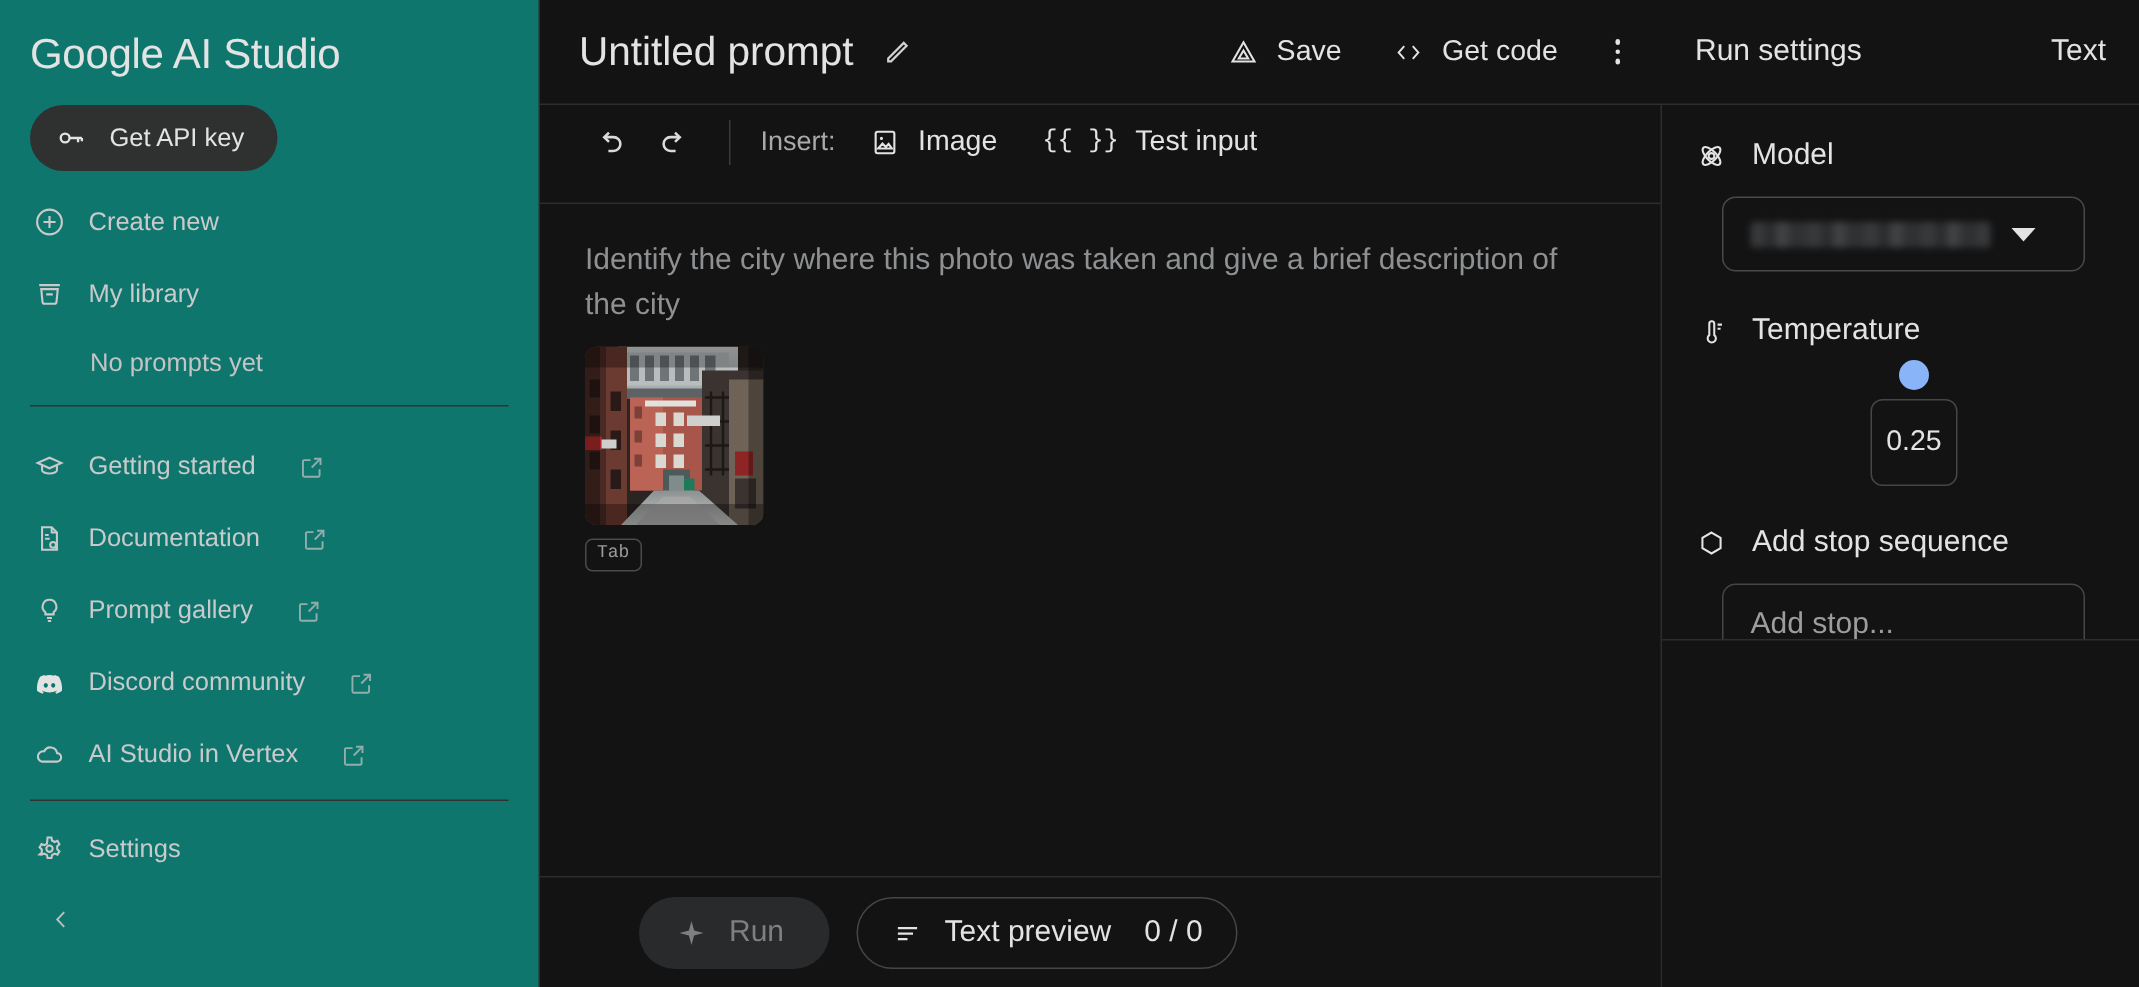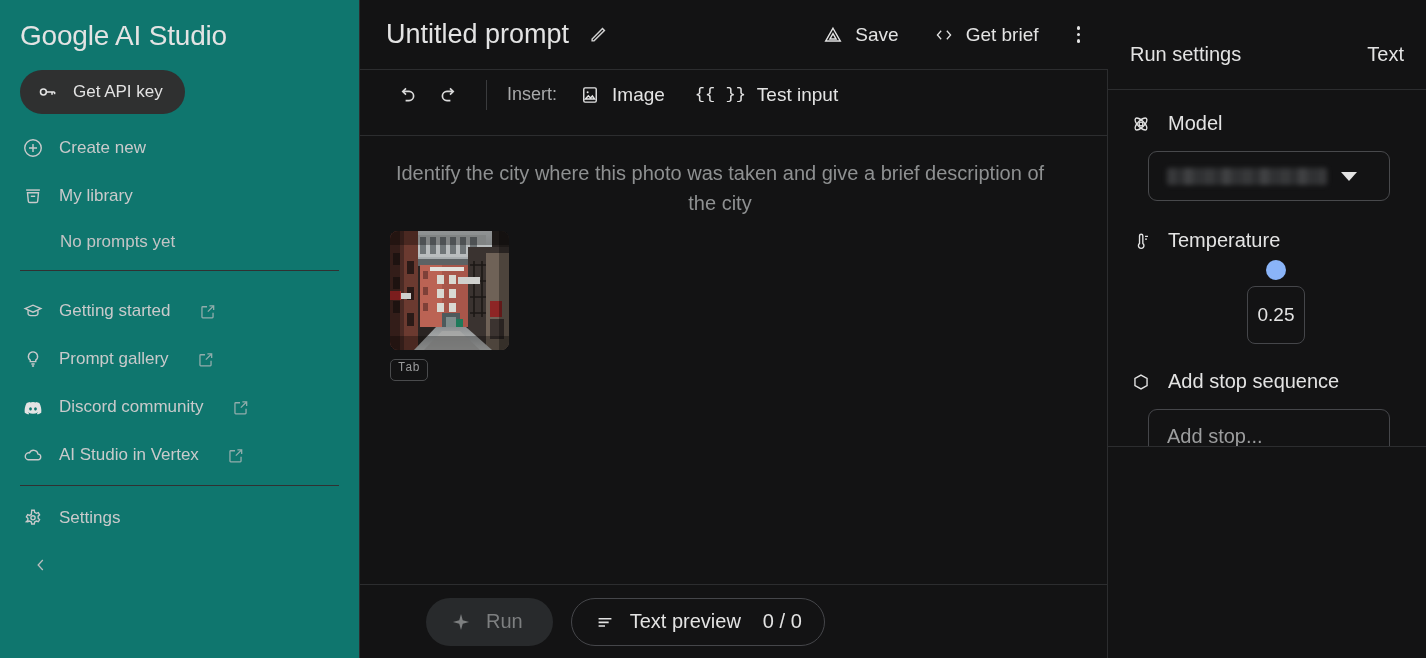--- a/index.html
+++ b/index.html
@@ -200,21 +200,20 @@
     min-height: 0;
     overflow: hidden;
     cursor: text;
   }
   .prompt-text {
     color: #8e9091;
     font-size: 20px;
     line-height: 30px;
     max-width: 660px;
     white-space: pre-wrap;
-    text-align: center;
   }
   .thumb {
     width: 119px; height: 119px;
     border-radius: 8px;
     margin-top: 13px;
     overflow: hidden;
     position: relative;
     cursor: pointer;
     background: #2a2320;
   }
@@ -274,21 +273,20 @@
 
   
   .rightpanel {
     width: 318px;
     flex: 0 0 318px;
     height: 500px;
     background: #131314;
     display: flex;
     flex-direction: column;
     position: relative;
-    margin-top: 20px;
   }
   .rp-head {
     height: 70px;
     flex: 0 0 70px;
     display: flex;
     align-items: center;
     padding: 0 22px 0 22px;
     border-bottom: 1px solid #2c2d2f;
   }
   .rp-title { font-size: 20px; color: #e3e3e3; }
@@ -463,20 +461,39 @@
         <span class="label">Getting started</span>
         <span class="ext">
           <svg width="19" height="19" viewBox="0 0 24 24" fill="none" stroke="#bfc0c1" stroke-width="1.6">
             <path d="M19 13.6V19a1 1 0 0 1-1 1H6a1 1 0 0 1-1-1V7a1 1 0 0 1 1-1h5.4"></path>
               <path d="M14.4 4.8H19.8V10.2"></path>
               <path d="M19.6 5 12.4 12.2"></path>
           </svg>
         </span>
       </div>
 
+      <div class="nav-item">
+        <span class="ico">
+          <svg width="22" height="22" viewBox="0 0 24 24" fill="none" stroke="#c9cacb" stroke-width="1.5">
+            <path d="M13.6 3.8H6.6v16.4h10.8V7.6z"></path>
+              <path d="M13.6 3.8v3.8h3.8"></path>
+              <circle cx="14.6" cy="16.6" r="2.1"></circle>
+              <path d="M16.2 18.3l1.7 1.7"></path>
+              <path d="M8.8 9.4h2.6M8.8 12.2h3.4"></path>
+          </svg>
+        </span>
+        <span class="label">Documentation</span>
+        <span class="ext">
+          <svg width="19" height="19" viewBox="0 0 24 24" fill="none" stroke="#bfc0c1" stroke-width="1.6">
+            <path d="M19 13.6V19a1 1 0 0 1-1 1H6a1 1 0 0 1-1-1V7a1 1 0 0 1 1-1h5.4"></path>
+              <path d="M14.4 4.8H19.8V10.2"></path>
+              <path d="M19.6 5 12.4 12.2"></path>
+          </svg>
+        </span>
+      </div>
 
       <div class="nav-item">
         <span class="ico">
           <svg width="22" height="22" viewBox="0 0 24 24" fill="none" stroke="#c9cacb" stroke-width="1.5">
             <path d="M12 4.2a5 5 0 0 0-3 9v1.6h6V13.2a5 5 0 0 0-3-9z"></path>
               <path d="M10.2 17.4h3.6M10.8 19.6h2.4"></path>
           </svg>
         </span>
         <span class="label">Prompt gallery</span>
         <span class="ext">
@@ -565,21 +582,21 @@
         <span>Save</span>
       </div>
 
       <div class="top-action">
         <span class="ico">
           <svg width="26" height="20" viewBox="0 0 28 20" fill="none" stroke="#e3e3e3" stroke-width="1.6">
             <path d="M10.4 4.6 5.6 10l4.8 5.4"></path>
               <path d="M17.6 4.6 22.4 10l-4.8 5.4"></path>
           </svg>
         </span>
-        <span>Get brief</span>
+        <span>Get code</span>
       </div>
 
       <div class="kebab">
         <i></i>
         <i></i>
         <i></i>
       </div>
     </div>
 
     <div class="editor-col">

